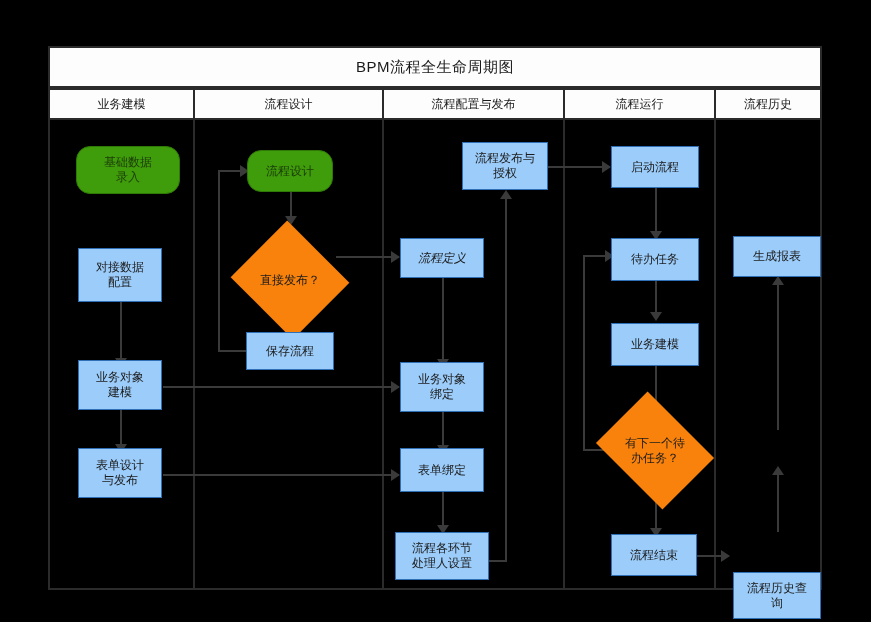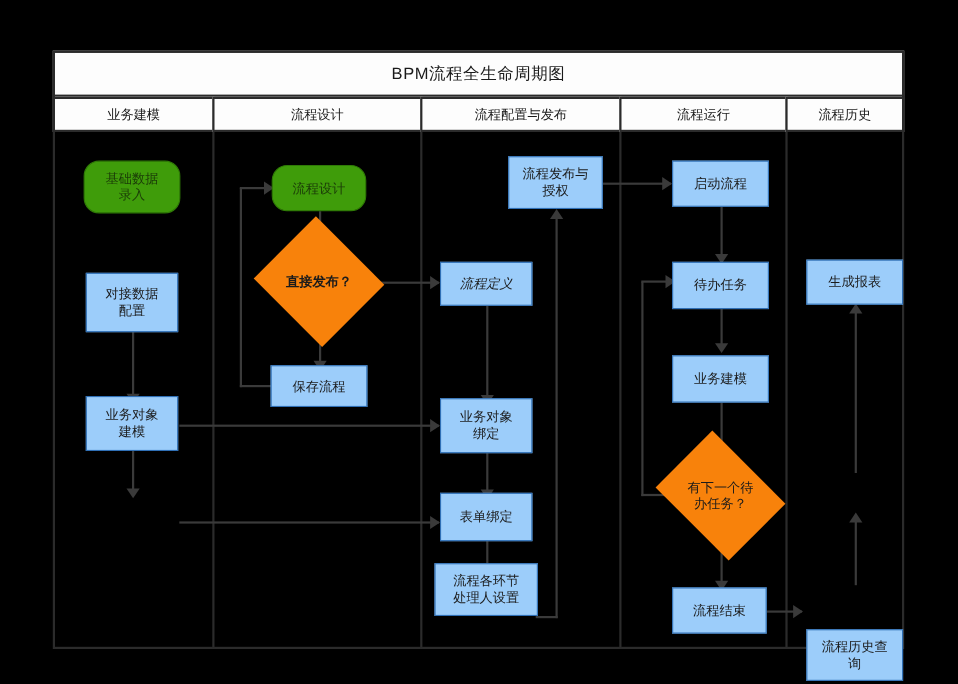--- a/index.html
+++ b/index.html
@@ -132,38 +132,41 @@
 
   <div class="ln hz" style="left:697px;top:555px;width:32px;"></div>
   <div class="ah ah-r" style="left:721px;top:550px;"></div>
 
   <div class="ln vt" style="left:777px;top:474px;height:58px;"></div>
   <div class="ah ah-u" style="left:772px;top:466px;"></div>
 
   <div class="ln vt" style="left:777px;top:284px;height:146px;"></div>
   <div class="ah ah-u" style="left:772px;top:276px;"></div>
 
-  <div class="node term" style="left:76px;top:146px;width:88px;height:48px;">
+  <div class="node term" style="left:76px;top:146px;width:104px;height:48px;">
     <span>基础数据<br>录入</span>
     </div>
 
   <div class="node proc" style="left:78px;top:248px;width:84px;height:54px;justify-content:center;">
     <span>对接数据<br>配置</span>
     </div>
 
   <div class="node proc" style="left:78px;top:360px;width:84px;height:50px;">
     <span>业务对象<br>建模</span>
     </div>
 
+  <div class="node proc" style="left:78px;top:448px;width:84px;height:50px;">
+    <span>表单设计<br>与发布</span>
+    </div>
 
   <div class="node term" style="left:247px;top:150px;width:86px;height:42px;">
     <span>流程设计</span>
     </div>
 
-  <div class="node dec" style="left:246px;top:216px;width:88px;height:80px;font-weight:bold;">
+  <div class="node dec" style="left:246px;top:240px;width:88px;height:80px;">
     <div class="dia"></div>
     <div class="lbl">直接发布？</div>
     </div>
 
   <div class="node proc" style="left:246px;top:332px;width:88px;height:38px;">
     <span>保存流程</span>
     </div>
 
   <div class="node proc" style="left:462px;top:142px;width:86px;height:48px;">
     <span>流程发布与<br>授权</span>
@@ -174,21 +177,21 @@
     </div>
 
   <div class="node proc" style="left:400px;top:362px;width:84px;height:50px;">
     <span>业务对象<br>绑定</span>
     </div>
 
   <div class="node proc" style="left:400px;top:448px;width:84px;height:44px;font-family:Liberation Serif, serif;">
     <span>表单绑定</span>
     </div>
 
-  <div class="node proc" style="left:395px;top:512px;width:94px;height:48px;">
+  <div class="node proc" style="left:395px;top:532px;width:94px;height:48px;">
     <span>流程各环节<br>处理人设置</span>
     </div>
 
   <div class="node proc" style="left:611px;top:146px;width:88px;height:42px;">
     <span>启动流程</span>
     </div>
 
   <div class="node proc" style="left:611px;top:238px;width:88px;height:43px;">
     <span>待办任务</span>
     </div>

